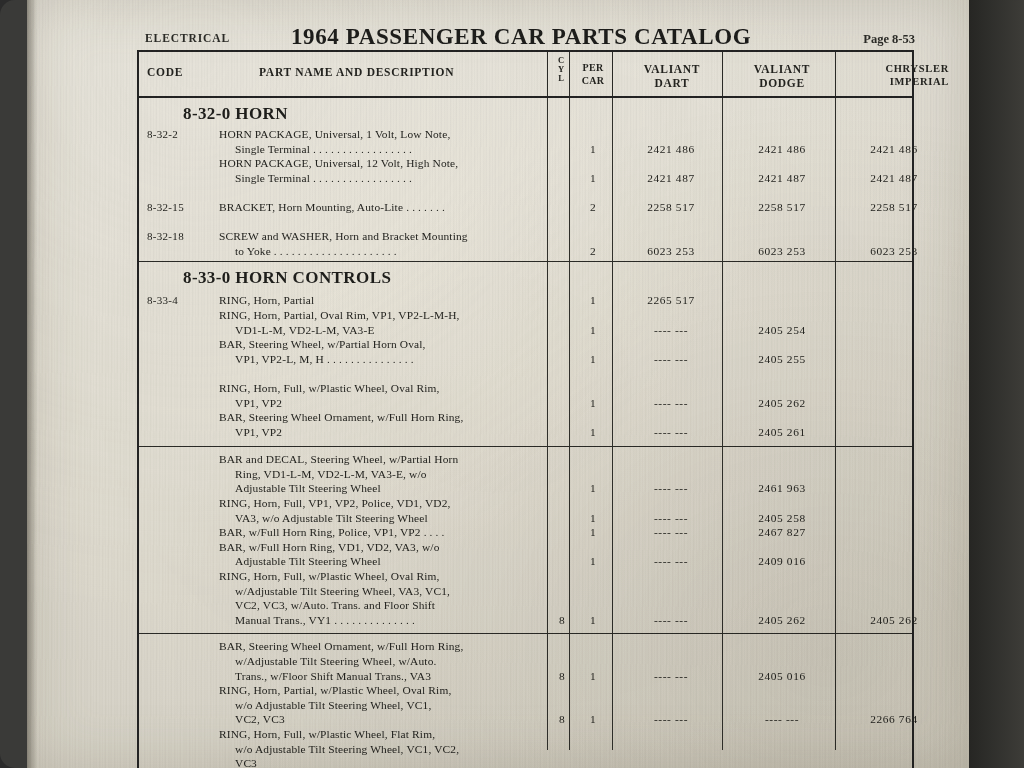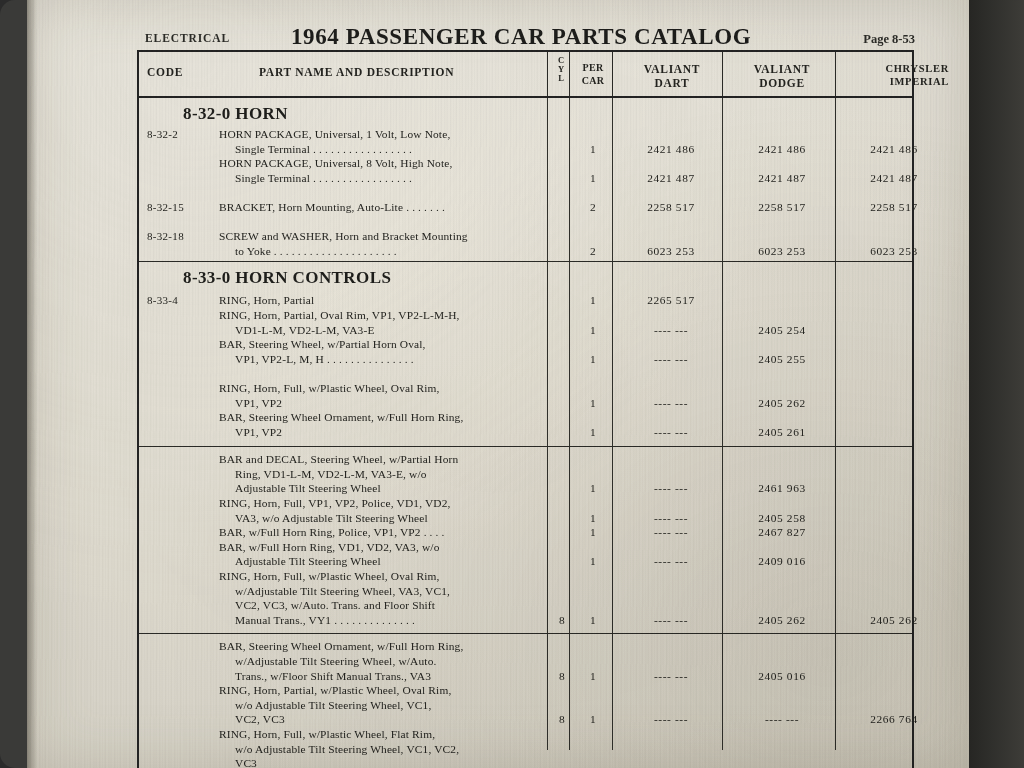--- a/index.html
+++ b/index.html
@@ -214,21 +214,21 @@
           <span class="cell c-desc">HORN PACKAGE, Universal, 1 Volt, Low Note,</span>
         </div>
         <div class="line">
           <span class="cell c-desc ind">Single Terminal . . . . . . . . . . . . . . . . .</span>
           <span class="cell c-per">1</span>
           <span class="cell c-val">2421 486</span>
           <span class="cell c-ply">2421 486</span>
           <span class="cell c-chr">2421 486</span>
         </div>
         <div class="line">
-          <span class="cell c-desc">HORN PACKAGE, Universal, 8 Volt, High Note,</span>
+          <span class="cell c-desc">HORN PACKAGE, Universal, 12 Volt, High Note,</span>
         </div>
         <div class="line">
           <span class="cell c-desc ind">Single Terminal . . . . . . . . . . . . . . . . .</span>
           <span class="cell c-per">1</span>
           <span class="cell c-val">2421 487</span>
           <span class="cell c-ply">2421 487</span>
           <span class="cell c-chr">2421 487</span>
         </div>
         <div class="line"></div>
         <div class="line">

